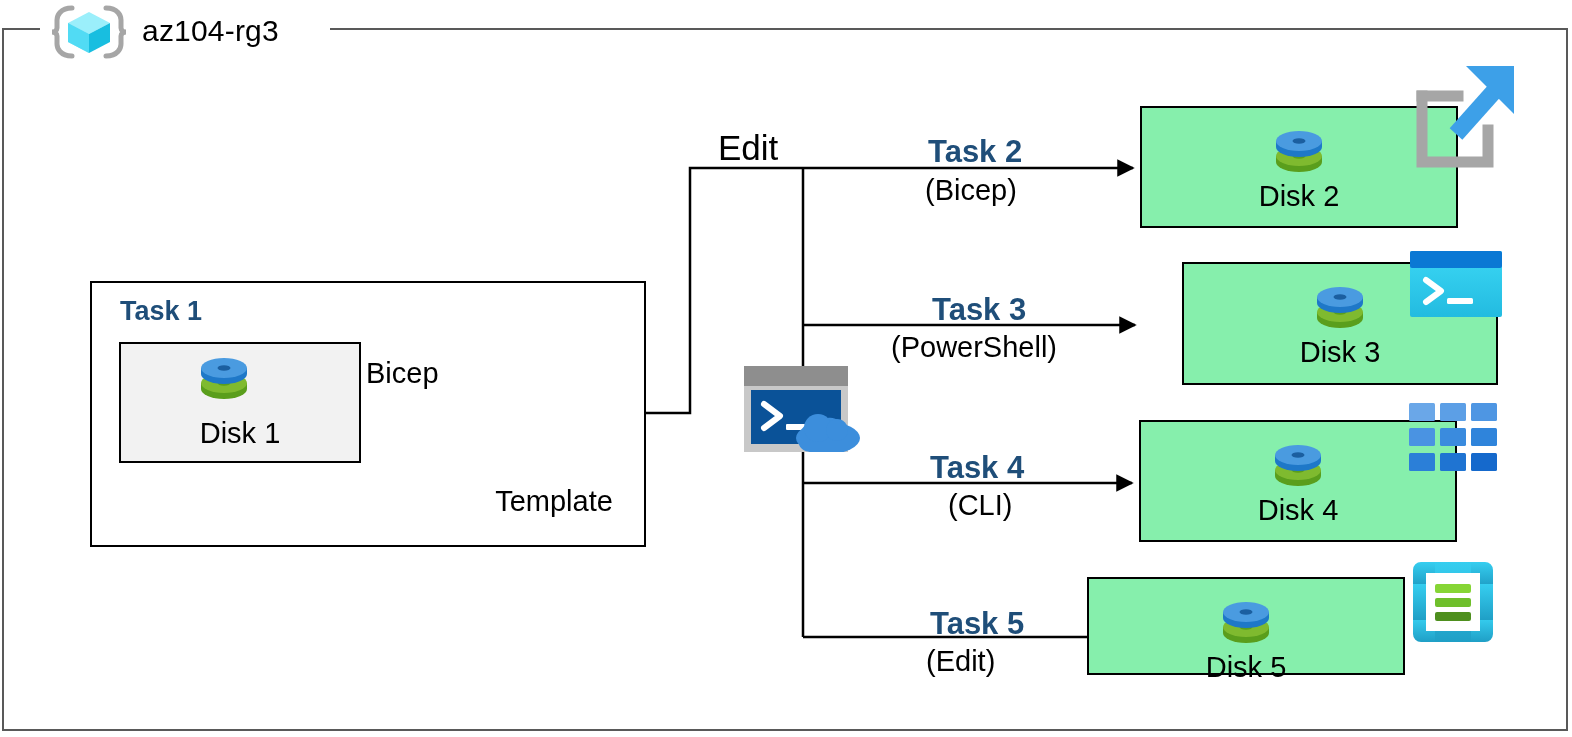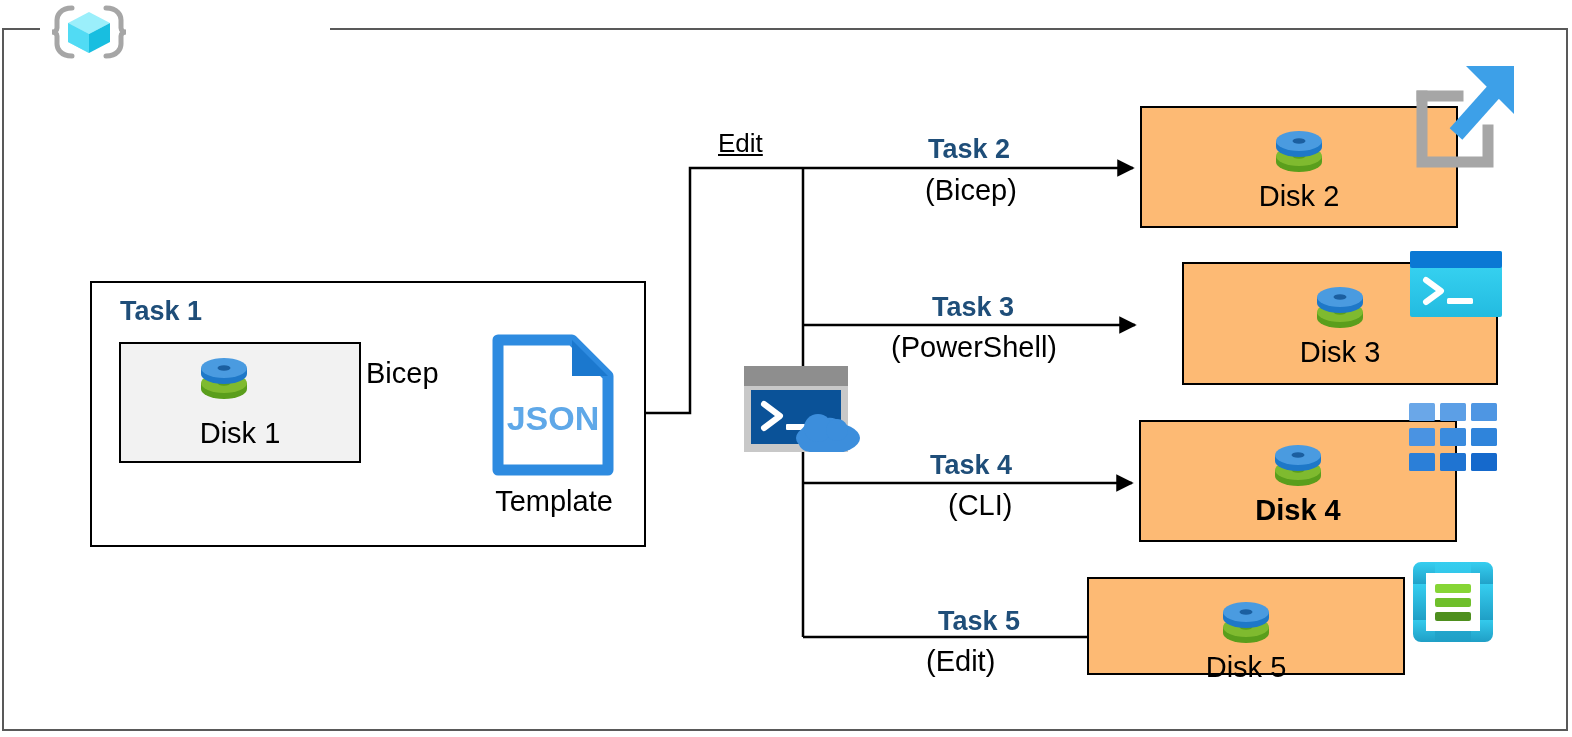--- a/index.html
+++ b/index.html
@@ -27,31 +27,31 @@
   #disk1-label{left:119px;top:417px;width:242px;text-align:center;font-size:29px;}
 
   #export-label{left:366px;top:357px;font-size:29px;}
   #template-label{left:483px;top:485px;width:142px;text-align:center;font-size:29px;}
   #json-icon{left:492px;top:334px;width:122px;height:142px;}
 
   
   #cloudshell-icon{left:744px;top:366px;width:118px;height:86px;}
 
   
-  #edit-label{left:718px;top:128px;font-size:26px;text-decoration:underline;}
+  #edit-label{left:718px;top:128px;font-size:35px;}
 
   
   #wires{left:0;top:0;width:1572px;height:737px;}
 
   
-  .task-name{position:absolute;font-size:27px;font-weight:bold;color:#1F4E79;white-space:nowrap;}
+  .task-name{position:absolute;font-size:31px;font-weight:bold;color:#1F4E79;white-space:nowrap;}
   .task-tool{position:absolute;font-size:29px;color:#000;white-space:nowrap;}
 
   
-  .disk-box{position:absolute;border:2px solid #000;box-sizing:border-box;background:#fdba74;}
+  .disk-box{position:absolute;border:2px solid #000;box-sizing:border-box;background:#86efac;}
   .disk-box .d-icon{position:absolute;left:50%;transform:translateX(-50%);top:17px;width:56px;height:54px;}
   .disk-box .d-label{position:absolute;left:0;right:0;top:72px;text-align:center;font-size:29px;color:#000;}
   .corner-icon{position:absolute;}
 </style>
 </head>
 <body>
 
 <div id="stage">
 
   <div id="rg-container" class="abs"></div>
@@ -63,20 +63,21 @@
       <path d="M22 4 C10 4 7 12 7 16 L7 24 C7 27 4 28 2 28 C4 28 7 29 7 32 L7 40 C7 44 10 52 22 52" fill="none" stroke="#A6A6A6" stroke-width="5" stroke-linecap="round"></path>
 
       <path d="M56 4 C68 4 71 12 71 16 L71 24 C71 27 74 28 76 28 C74 28 71 29 71 32 L71 40 C71 44 68 52 56 52" fill="none" stroke="#A6A6A6" stroke-width="5" stroke-linecap="round"></path>
 
       <polygon points="39,8 60,19 39,30 18,19" fill="#9BEFFB"></polygon>
       <polygon points="18,19 39,30 39,49 18,38" fill="#41D6F2"></polygon>
       <polygon points="60,19 39,30 39,49 60,38" fill="#18BEE0"></polygon>
       <polygon points="39,30 18,19 18,38 39,49" fill="#5FE0F5" opacity="0.55"></polygon>
     </svg>
   </div>
+  <div id="rg-title" class="abs">az104-rg3</div>
 
   <svg id="wires" class="abs">
     <defs>
       <marker id="arrow" viewBox="0 0 10 10" refX="9" refY="5" markerWidth="7" markerHeight="7" orient="auto-start-reverse">
         <path d="M0,0 L10,5 L0,10 z" fill="#000"></path>
       </marker>
     </defs>
 
     <line x1="362" y1="407" x2="485" y2="407" stroke="#000" stroke-width="2.5" marker-end="url(#arrow)"></line>
 
@@ -106,27 +107,20 @@
       <ellipse cx="28" cy="22" rx="23" ry="10" fill="#1E78C8"></ellipse>
       <rect x="5" y="16" width="46" height="6" fill="#1E78C8"></rect>
       <ellipse cx="28" cy="16" rx="23" ry="10" fill="#4A9BE0"></ellipse>
       <ellipse cx="28" cy="16" rx="6.5" ry="2.8" fill="#1B5FA0"></ellipse>
     </svg>
   </div>
   <div id="disk1-label" class="abs">Disk 1</div>
 
   <div id="export-label" class="abs">Bicep</div>
 
-  <div id="json-icon" class="abs">
-    <svg viewBox="0 0 122 142" width="122" height="142">
-      <path d="M6 6 L80 6 L116 42 L116 136 L6 136 Z" fill="#ffffff" stroke="#2E8BE0" stroke-width="11" stroke-linejoin="round"></path>
-      <path d="M80 6 L116 42 L80 42 Z" fill="#1B78CE"></path>
-      <text x="61" y="96" text-anchor="middle" font-family="Liberation Sans, sans-serif" font-size="34" font-weight="bold" fill="#5FA8E8">JSON</text>
-    </svg>
-  </div>
   <div id="template-label" class="abs">Template</div>
 
   <div id="edit-label" class="abs">Edit</div>
 
   <div id="cloudshell-icon" class="abs">
     <svg viewBox="0 0 118 86" width="118" height="86">
       <rect x="0" y="0" width="104" height="86" fill="#C8C8C8"></rect>
       <rect x="0" y="0" width="104" height="20" fill="#8E8E8E"></rect>
       <rect x="7" y="24" width="90" height="54" fill="#0A5298"></rect>
       <path d="M20 38 L36 50 L20 62" fill="none" stroke="#fff" stroke-width="6" stroke-linecap="round" stroke-linejoin="round"></path>
@@ -194,21 +188,21 @@
       <rect x="0" y="0" width="92" height="66" rx="2" fill="url(#psbody)"></rect>
       <rect x="0" y="0" width="92" height="17" rx="2" fill="#0A78D4"></rect>
       <path d="M16 29 L31 40 L16 51" fill="none" stroke="#fff" stroke-width="6" stroke-linecap="round" stroke-linejoin="round"></path>
       <rect x="37" y="47" width="26" height="6" rx="1.5" fill="#fff"></rect>
     </svg>
   </div>
 
   <div class="task-name" style="left:930px;top:450px;">Task 4</div>
   <div class="task-tool" style="left:948px;top:489px;">(CLI)</div>
 
-  <div class="disk-box" style="left:1139px;top:420px;width:318px;height:122px;font-weight:bold;">
+  <div class="disk-box" style="left:1139px;top:420px;width:318px;height:122px;">
     <div class="d-icon">
       <svg viewBox="0 0 56 54" width="56" height="54">
         <ellipse cx="28" cy="37" rx="23" ry="10" fill="#5A9E1C"></ellipse>
         <rect x="5" y="31" width="46" height="6" fill="#5A9E1C"></rect>
         <ellipse cx="28" cy="31" rx="23" ry="10" fill="#7FBA2F"></ellipse>
         <ellipse cx="28" cy="31" rx="6.5" ry="2.8" fill="#5A9E1C"></ellipse>
         <ellipse cx="28" cy="22" rx="23" ry="10" fill="#1E78C8"></ellipse>
         <rect x="5" y="16" width="46" height="6" fill="#1E78C8"></rect>
         <ellipse cx="28" cy="16" rx="23" ry="10" fill="#4A9BE0"></ellipse>
         <ellipse cx="28" cy="16" rx="6.5" ry="2.8" fill="#1B5FA0"></ellipse>
@@ -223,21 +217,21 @@
       <rect x="62" y="0" width="26" height="18" rx="1.5" fill="#4E96E3"></rect>
       <rect x="0" y="25" width="26" height="18" rx="1.5" fill="#4A93E2"></rect>
       <rect x="31" y="25" width="26" height="18" rx="1.5" fill="#3A8BDE"></rect>
       <rect x="62" y="25" width="26" height="18" rx="1.5" fill="#2F84DB"></rect>
       <rect x="0" y="50" width="26" height="18" rx="1.5" fill="#2B7FD8"></rect>
       <rect x="31" y="50" width="26" height="18" rx="1.5" fill="#1F74D2"></rect>
       <rect x="62" y="50" width="26" height="18" rx="1.5" fill="#1569CC"></rect>
     </svg>
   </div>
 
-  <div class="task-name" style="left:930px;top:606px;margin-left:8px;">Task 5</div>
+  <div class="task-name" style="left:930px;top:606px;">Task 5</div>
   <div class="task-tool" style="left:926px;top:645px;">(Edit)</div>
 
   <div class="disk-box" style="left:1087px;top:577px;width:318px;height:98px;">
     <div class="d-icon">
       <svg viewBox="0 0 56 54" width="56" height="54">
         <ellipse cx="28" cy="37" rx="23" ry="10" fill="#5A9E1C"></ellipse>
         <rect x="5" y="31" width="46" height="6" fill="#5A9E1C"></rect>
         <ellipse cx="28" cy="31" rx="23" ry="10" fill="#7FBA2F"></ellipse>
         <ellipse cx="28" cy="31" rx="6.5" ry="2.8" fill="#5A9E1C"></ellipse>
         <ellipse cx="28" cy="22" rx="23" ry="10" fill="#1E78C8"></ellipse>

